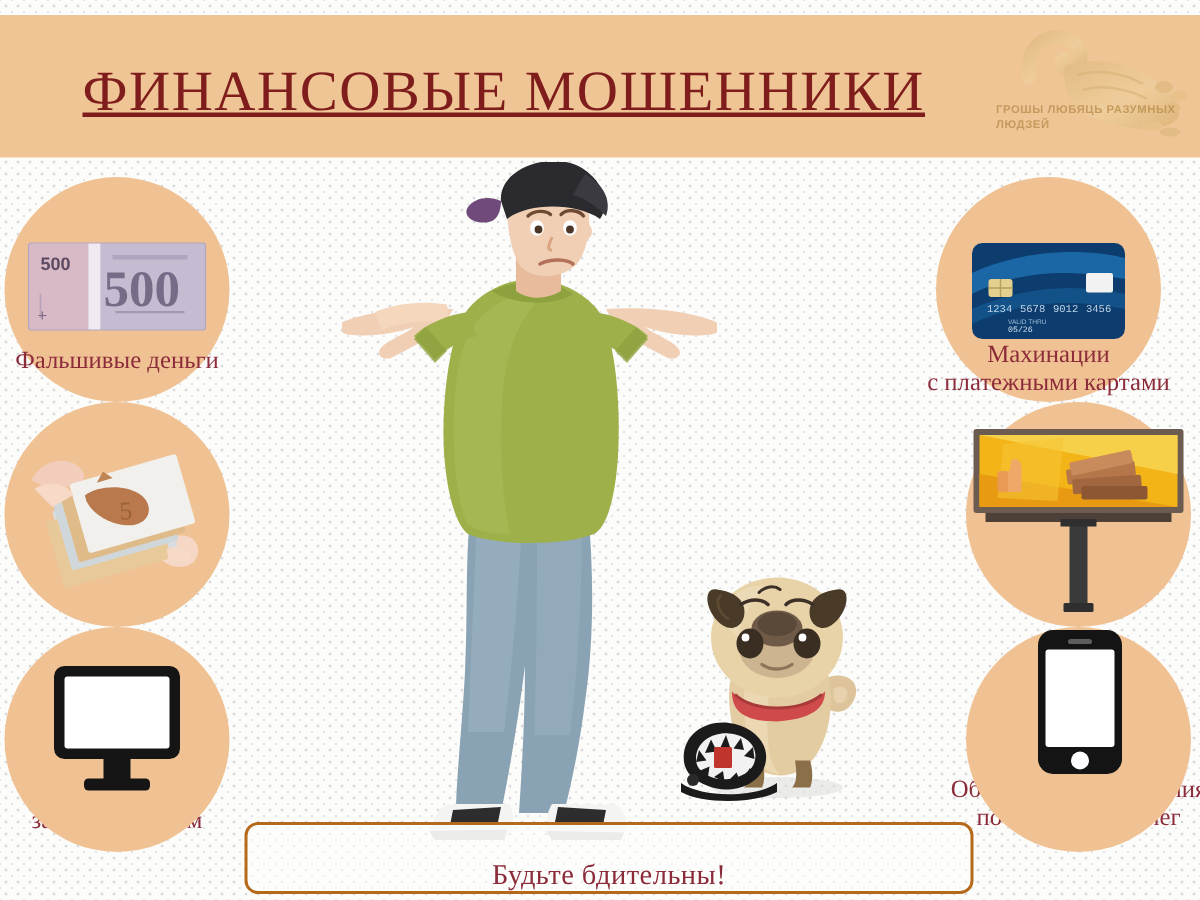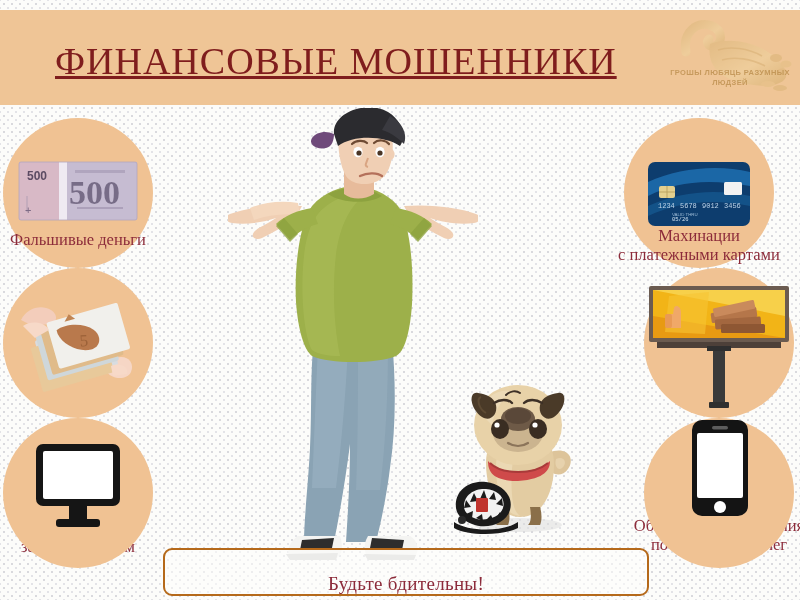--- a/index.html
+++ b/index.html
@@ -33,21 +33,21 @@
     font-weight:400;
     white-space:nowrap;
     text-decoration:underline;
   }
   #logo-wrap{
     position:absolute;right:-4px;top:4px;width:140px;height:92px;
     opacity:.30;
   }
   #logo-caption{
     position:absolute;right:4px;top:58px;width:132px;
-    text-align:center;color:#b98b49;opacity:.75;
+    text-align:left;color:#b98b49;opacity:.75;
     font-family:"Liberation Sans", sans-serif;
     font-size:7.5px;font-weight:bold;letter-spacing:.4px;line-height:10px;
   }
 
   
   .node{position:absolute;width:150px;height:150px;}
   .circle{
     position:absolute;left:0;top:0;width:150px;height:150px;
     border-radius:50%;background:#f0c293;
   }

